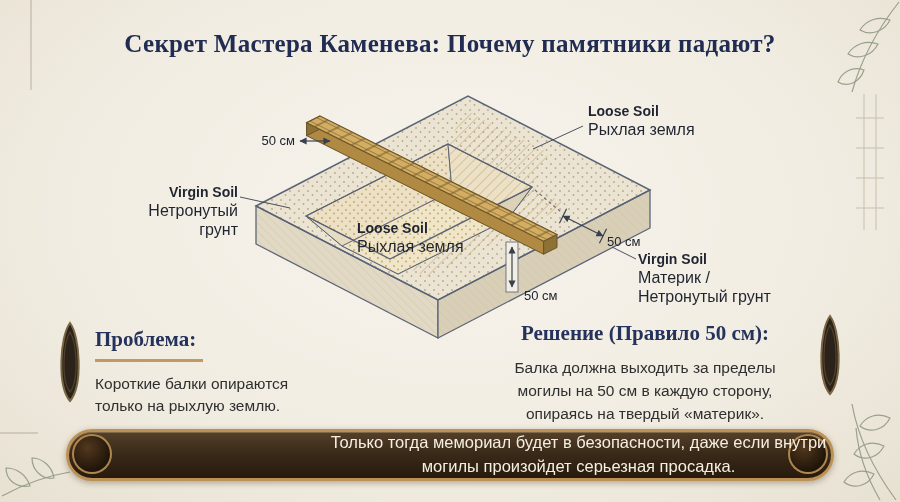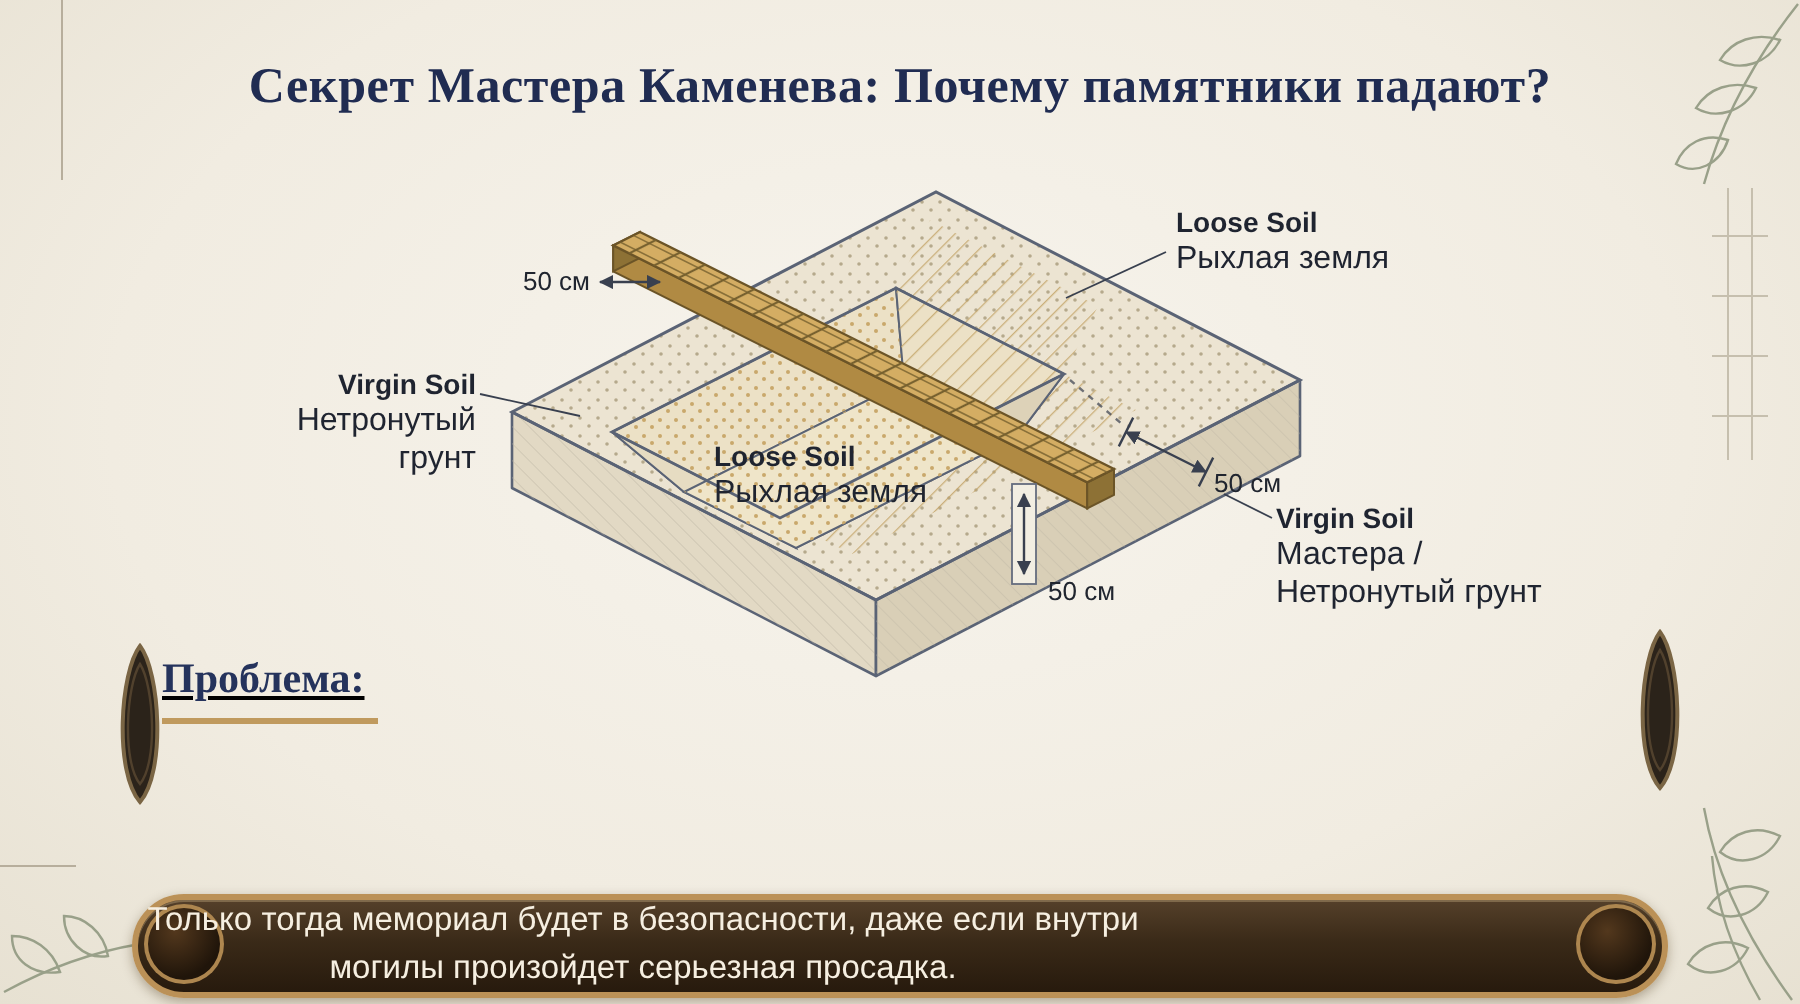--- a/index.html
+++ b/index.html
@@ -13,29 +13,29 @@
     color:#202c52; letter-spacing:.3px; }
   .dlabel { position:absolute; color:#1f2430; line-height:1.2; }
   .dlabel .en { font-weight:700; font-size:14px; }
   .dlabel .ru { font-size:16px; }
   .alignR { text-align:right; }
   .dim { position:absolute; font-size:13px; color:#20252f; white-space:nowrap; }
   .col { position:absolute; }
   .col h2 { font-family:"Liberation Serif","DejaVu Serif",serif; font-size:21px; font-weight:700; color:#25335c; }
   .rule { height:2.5px; background:#c09a5e; width:108px; margin-top:7px; }
   .col p { font-size:15.5px; color:#2f2f2f; line-height:1.48; margin-top:11px; }
-  .problem { left:81px; top:327px; width:280px;text-decoration:underline; }
+  .problem { left:95px; top:327px; width:280px; }
   .problem p { width:235px; }
   .solution { left:478px; top:321px; width:334px; text-align:center; }
   .solution p { max-width:306px; margin:11px auto 0; }
-  .banner { position:absolute; left:66px; top:447px; width:768px; height:52px; border-radius:26px;
+  .banner { position:absolute; left:66px; top:429px; width:768px; height:52px; border-radius:26px;
     background: linear-gradient(180deg,#55402a 0%, #3a2a18 45%, #271a0d 100%);
     border:3px solid #bb9157;
     box-shadow: 0 2px 6px rgba(60,40,10,.35), inset 0 1px 0 rgba(255,230,180,.25);
-    display:flex; align-items:center; justify-content:flex-start; }
+    display:flex; align-items:center; justify-content:flex-end; }
   .banner-text { color:#f6efe1; font-size:16.5px; line-height:1.45; text-align:center;
     max-width:505px; position:relative; z-index:2; }
   .cap { position:absolute; top:2px; width:40px; height:40px; border-radius:50%;
     background: radial-gradient(circle at 38% 32%, #53381d 0%, #20150a 70%);
     border:2px solid rgba(188,146,87,.9); z-index:1; }
   .cap.left { left:3px; } .cap.right { right:3px; }
 </style>
 </head>
 <body>
 
@@ -180,31 +180,36 @@
 
   <div class="dlabel" style="left:357px; top:220px;">
     <div class="en">Loose Soil</div>
     <div class="ru">Рыхлая земля</div>
   </div>
 
   <div class="dim" style="left:607px; top:234px;">50 см</div>
 
   <div class="dlabel" style="left:638px; top:251px;">
     <div class="en">Virgin Soil</div>
-    <div class="ru">Мастера /</div>
+    <div class="ru">Материк /</div>
     <div class="ru">Нетронутый грунт</div>
   </div>
 
   <div class="dim" style="left:524px; top:288px;">50 см</div>
 
   <section class="col problem">
     <h2>Проблема:</h2>
     <div class="rule"></div>
+    <p>Короткие балки опираются только на рыхлую землю.</p>
   </section>
 
+  <section class="col solution">
+    <h2>Решение (Правило 50 см):</h2>
+    <p>Балка должна выходить за пределы могилы на 50 см в каждую сторону, опираясь на твердый «материк».</p>
+  </section>
 
   <div class="banner">
     <div class="cap left"></div>
     <div class="cap right"></div>
     <div class="banner-text">Только тогда мемориал будет в безопасности, даже если внутри могилы произойдет серьезная просадка.</div>
   </div>
 
 </div>
 
 </body></html>

